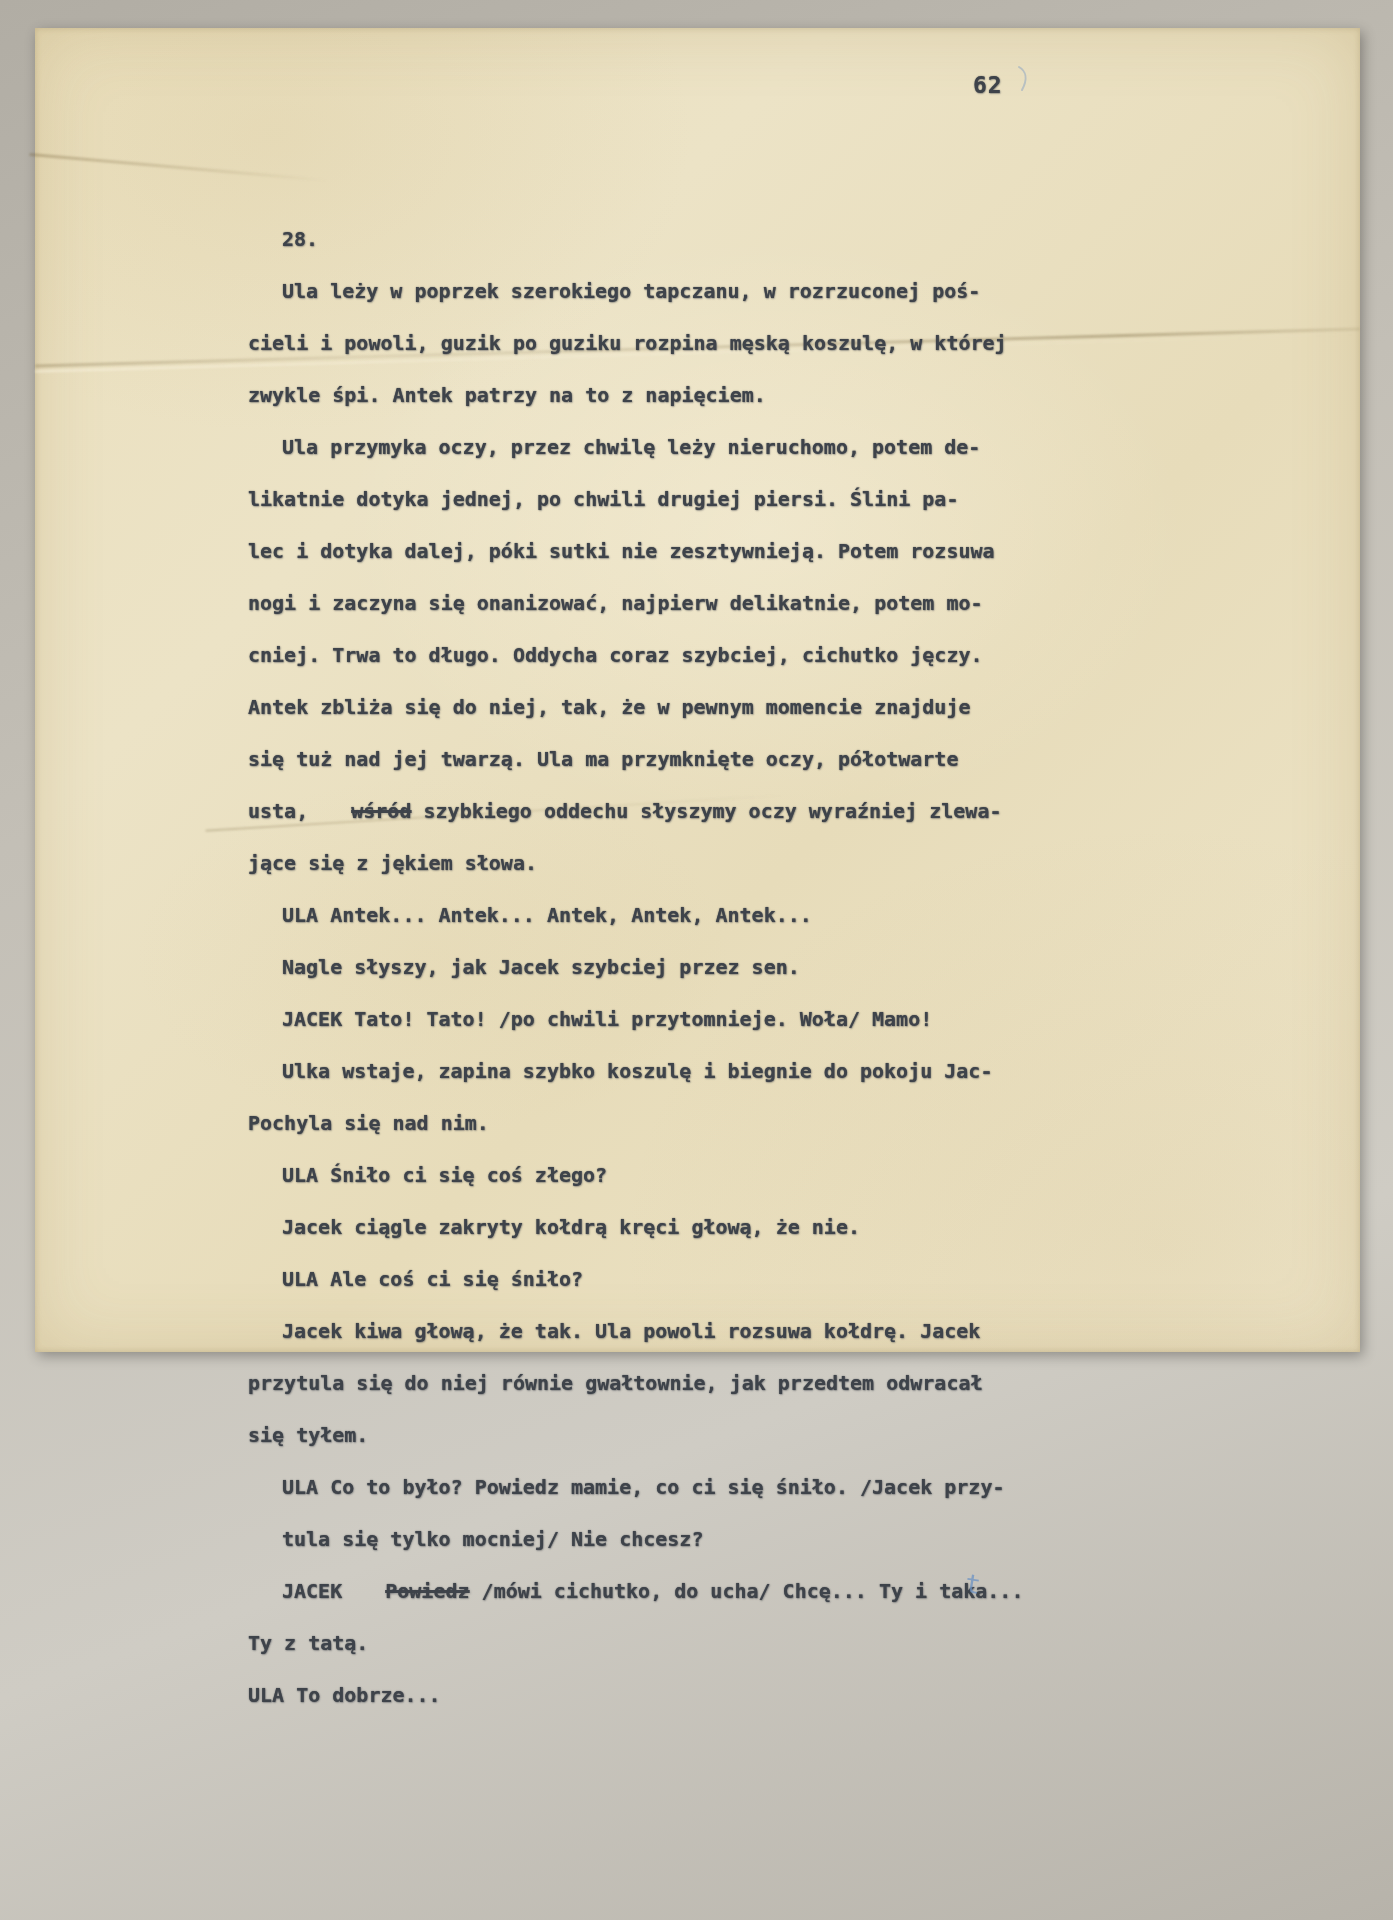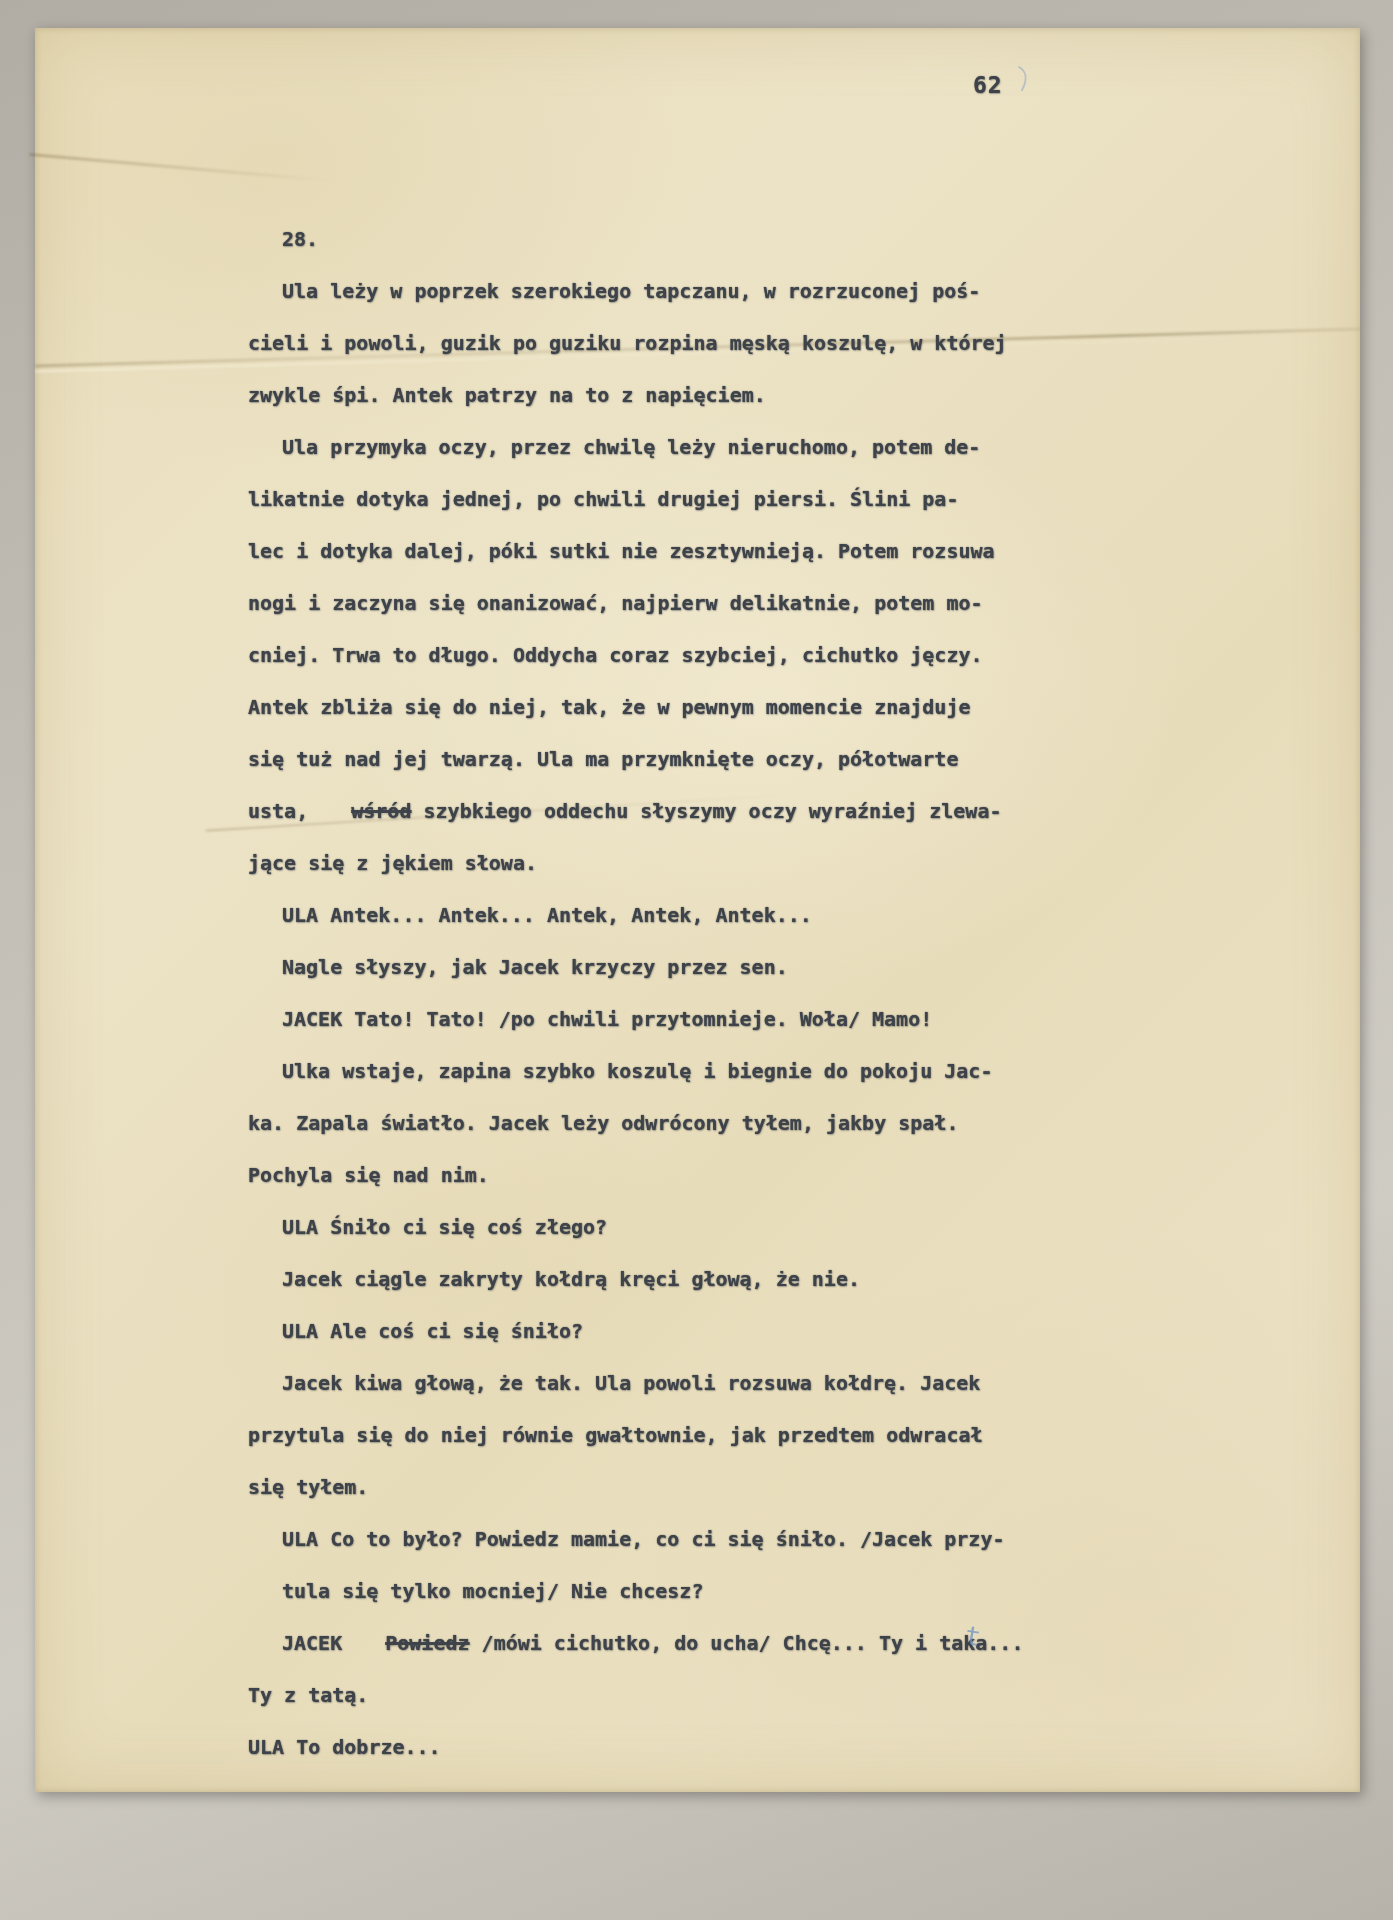--- a/index.html
+++ b/index.html
@@ -10,21 +10,21 @@
   }
   *{margin:0;padding:0;box-sizing:border-box;}
   html,body{width:1393px;height:1920px;overflow:hidden;}
   body{
     background:linear-gradient(160deg,#b1ada4 0%,#c3bfb6 35%,#cfccc4 70%,#b7b3aa 100%);
     font-family:"DejaVu Sans Mono","Liberation Mono",monospace;
     position:relative;
   }
   .paper{
     position:absolute;
-    left:35px;top:28px;width:1325px;height:1764px;
+    left:35px;top:28px;width:1325px;height:1324px;
     background:
       radial-gradient(ellipse 700px 500px at 18% 8%,rgba(205,185,135,0.18),transparent 60%),
       radial-gradient(ellipse 900px 700px at 85% 92%,rgba(195,172,120,0.14),transparent 60%),
       radial-gradient(ellipse 650px 450px at 55% 38%,rgba(255,250,235,0.30),transparent 65%),
       radial-gradient(ellipse 500px 300px at 30% 70%,rgba(210,190,140,0.10),transparent 60%),
       linear-gradient(135deg,#eadfbd 0%,#ece3c6 30%,#e7dcba 60%,#eee5c9 100%);
     box-shadow:
       inset 0 0 70px rgba(150,120,60,0.20),
       inset 0 0 6px rgba(120,95,45,0.25),
       3px 4px 12px rgba(0,0,0,0.30);
@@ -124,24 +124,23 @@
         <div class="line ind"><span>Ula przymyka oczy, przez chwilę leży nieruchomo, potem de-</span></div>
         <div class="line"><span>likatnie dotyka jednej, po chwili drugiej piersi. Ślini pa-</span></div>
         <div class="line"><span>lec i dotyka dalej, póki sutki nie zesztywnieją. Potem rozsuwa</span></div>
         <div class="line"><span>nogi i zaczyna się onanizować, najpierw delikatnie, potem mo-</span></div>
         <div class="line"><span>cniej. Trwa to długo. Oddycha coraz szybciej, cichutko jęczy.</span></div>
         <div class="line"><span>Antek zbliża się do niej, tak, że w pewnym momencie znajduje</span></div>
         <div class="line"><span>się tuż nad jej twarzą. Ula ma przymknięte oczy, półotwarte</span></div>
         <div class="line"><span>usta, </span><span class="strike">wśród</span><span> szybkiego oddechu słyszymy oczy wyraźniej zlewa-</span></div>
         <div class="line"><span>jące się z jękiem słowa.</span></div>
         <div class="line ind"><span>ULA Antek... Antek... Antek, Antek, Antek...</span></div>
-        <div class="line ind"><span>Nagle słyszy, jak Jacek krzyczy przez sen.</span></div>
+        <div class="line ind"><span>Nagle słyszy, jak Jacek szybciej przez sen.</span></div>
         <div class="line ind"><span>JACEK Tato! Tato! /po chwili przytomnieje. Woła/ Mamo!</span></div>
         <div class="line ind"><span>Ulka wstaje, zapina szybko koszulę i biegnie do pokoju Jac-</span></div>
-        <div class="line"><span>ka. Zapala światło. Jacek leży odwrócony tyłem, jakby spał.</span></div>
         <div class="line"><span>Pochyla się nad nim.</span></div>
         <div class="line ind"><span>ULA Śniło ci się coś złego?</span></div>
         <div class="line ind"><span>Jacek ciągle zakryty kołdrą kręci głową, że nie.</span></div>
         <div class="line ind"><span>ULA Ale coś ci się śniło?</span></div>
         <div class="line ind"><span>Jacek kiwa głową, że tak. Ula powoli rozsuwa kołdrę. Jacek</span></div>
         <div class="line"><span>przytula się do niej równie gwałtownie, jak przedtem odwracał</span></div>
         <div class="line"><span>się tyłem.</span></div>
         <div class="line ind"><span>ULA Co to było? Powiedz mamie, co ci się śniło. /Jacek przy-</span></div>
         <div class="line ind"><span>tula się tylko mocniej/ Nie chcesz?</span></div>
         <div class="line ind"><span>JACEK </span><span class="strike">Powiedz</span><span> /mówi cichutko, do ucha/ Chcę... Ty i ta</span><span class="blue-mark">k</span><span>a...</span></div>

